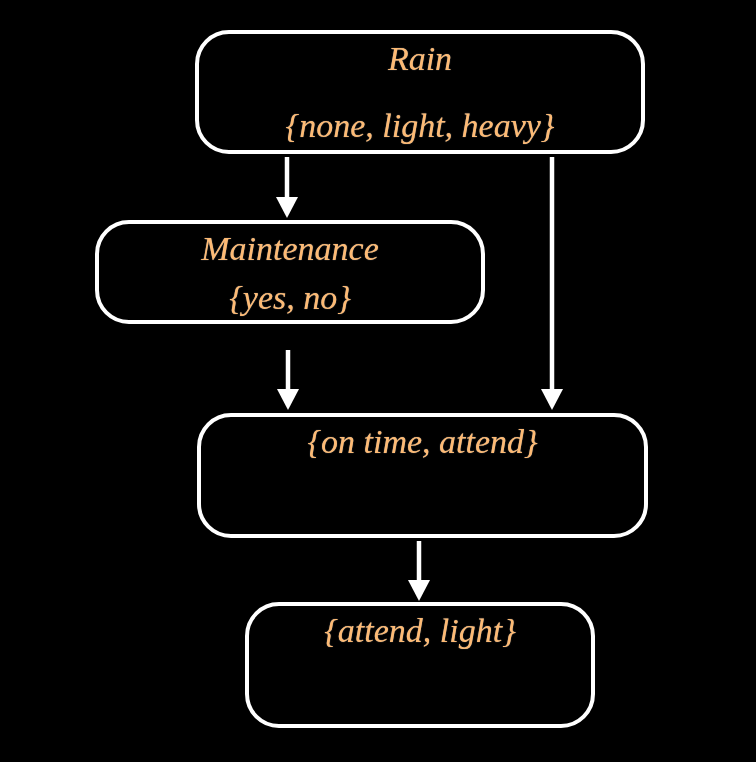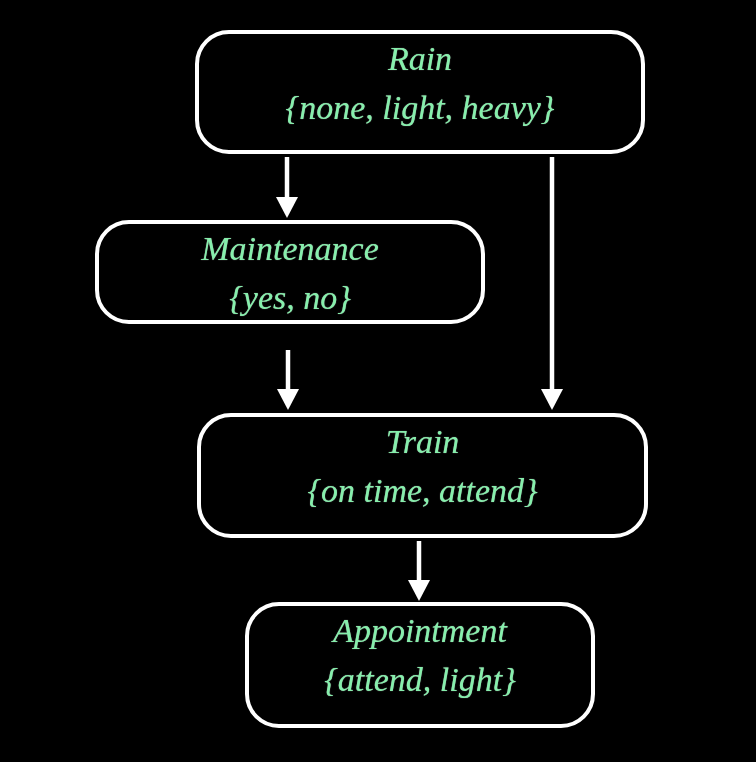--- a/index.html
+++ b/index.html
@@ -21,25 +21,25 @@
     top: 0;
     width: 756px;
     height: 762px;
   }
   .node {
     position: absolute;
     box-sizing: border-box;
     border: 4.5px solid #ffffff;
     border-radius: 34px;
     background: #000000;
-    color: #86efac;
+    color: #fdba74;
     display: flex;
     flex-direction: column;
     align-items: center;
-    justify-content: flex-start;
+    justify-content: space-between;
     text-align: center;
     font-style: italic;
     font-size: 34px;
     line-height: 1.45;
     text-shadow: 0 0 1px rgba(255,255,255,0.6);
   }
   #node-rain        { left: 195px; top: 30px;  width: 450px; height: 124px; }
   #node-maintenance { left: 95px;  top: 220px; width: 390px; height: 104px; }
   #node-train       { left: 197px; top: 413px; width: 451px; height: 125px; }
   #node-appointment { left: 245px; top: 602px; width: 350px; height: 126px; }
@@ -85,22 +85,20 @@
     <div>Rain</div>
     <div>{none, light, heavy}</div>
   </div>
 
   <div class="node" id="node-maintenance">
     <div>Maintenance</div>
     <div>{yes, no}</div>
   </div>
 
   <div class="node" id="node-train">
-    <div>Train</div>
     <div>{on time, attend}</div>
   </div>
 
   <div class="node" id="node-appointment">
-    <div>Appointment</div>
     <div>{attend, light}</div>
   </div>
 
 </div>
 
 </body></html>

